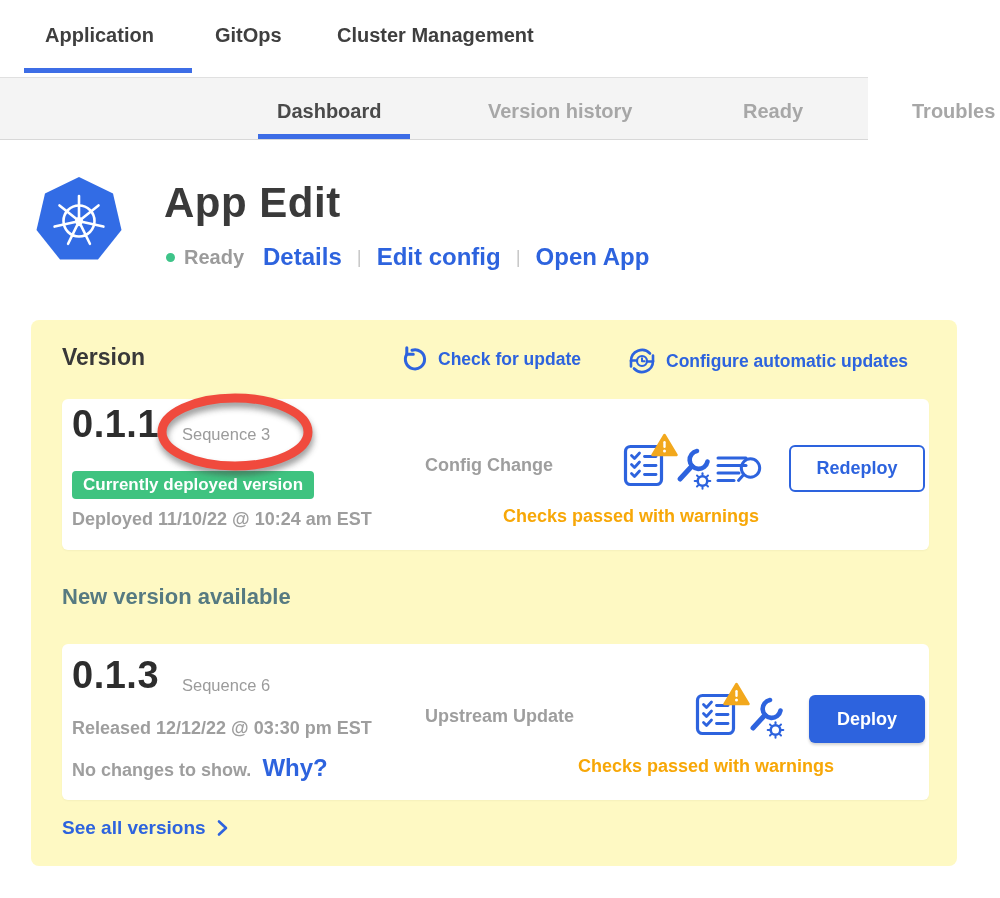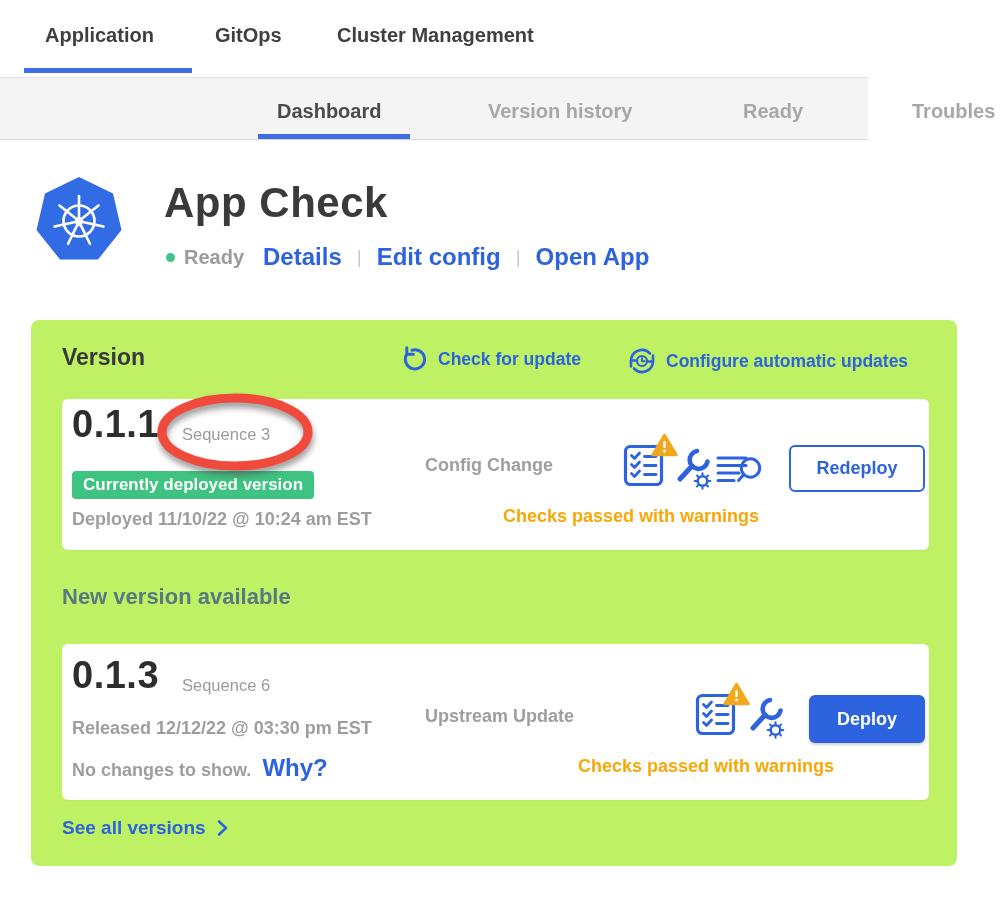--- a/index.html
+++ b/index.html
@@ -28,21 +28,21 @@
   
   .logo { position:absolute; left:36px; top:176px; width:86px; height:90px; }
   .app-title { position:absolute; left:164px; top:179px; font-size:42px; font-weight:700; color:#3a3a3a; letter-spacing:0.5px; }
   .app-meta { position:absolute; left:166px; top:243px; display:flex; align-items:center; height:28px; }
   .status-dot { width:9px; height:9px; border-radius:50%; background:#3ec489; margin-right:9px; }
   .status-text { font-size:20px; font-weight:700; color:#9b9b9b; margin-right:19px; }
   .hlink { font-size:24px; font-weight:700; color:#2d63de; cursor:pointer; text-decoration:none; }
   .meta-sep { color:#c9c9c9; font-size:19px; margin:0 15px; font-weight:400; }
 
   
-  .panel { position:absolute; left:31px; top:320px; width:926px; height:546px; background:#bef264; border-radius:8px; }
+  .panel { position:absolute; left:31px; top:320px; width:926px; height:546px; background:#fef9c3; border-radius:8px; }
   .panel-title { position:absolute; left:31px; top:24px; font-size:23px; font-weight:700; color:#383838; }
   .panel-action { position:absolute; top:26px; display:flex; align-items:center; gap:9px; cursor:pointer; }
   .panel-action span { font-size:17.5px; font-weight:700; color:#2d63de; white-space:nowrap; }
   .act-check { left:371px; }
   .act-auto { left:596px; }
 
   .card { position:absolute; left:31px; width:867px; background:#fff; border-radius:6px; box-shadow:0 1px 2px rgba(0,0,0,0.04); }
   .card1 { top:79px; height:151px; }
   .card2 { top:324px; height:156px; }
 
@@ -117,21 +117,21 @@
         <line x1="46.1" y1="42.5" x2="62.5" y2="29.4"></line>
         <line x1="46.8" y1="45.9" x2="67.4" y2="50.6"></line>
         <line x1="44.7" y1="48.9" x2="53.9" y2="67.8"></line>
         <line x1="41.3" y1="48.9" x2="32.1" y2="67.8"></line>
         <line x1="39.2" y1="45.9" x2="18.6" y2="50.6"></line>
         <line x1="39.9" y1="42.5" x2="23.5" y2="29.4"></line>
       </g>
       <circle cx="43" cy="45" r="4" fill="#fff"></circle>
     </svg>
   </div>
-  <div class="app-title">App Check</div>
+  <div class="app-title">App Edit</div>
   <div class="app-meta">
     <span class="status-dot"></span>
     <span class="status-text">Ready</span>
     <a class="hlink">Details</a>
     <span class="meta-sep">|</span>
     <a class="hlink">Edit config</a>
     <span class="meta-sep">|</span>
     <a class="hlink">Open App</a>
   </div>
 

